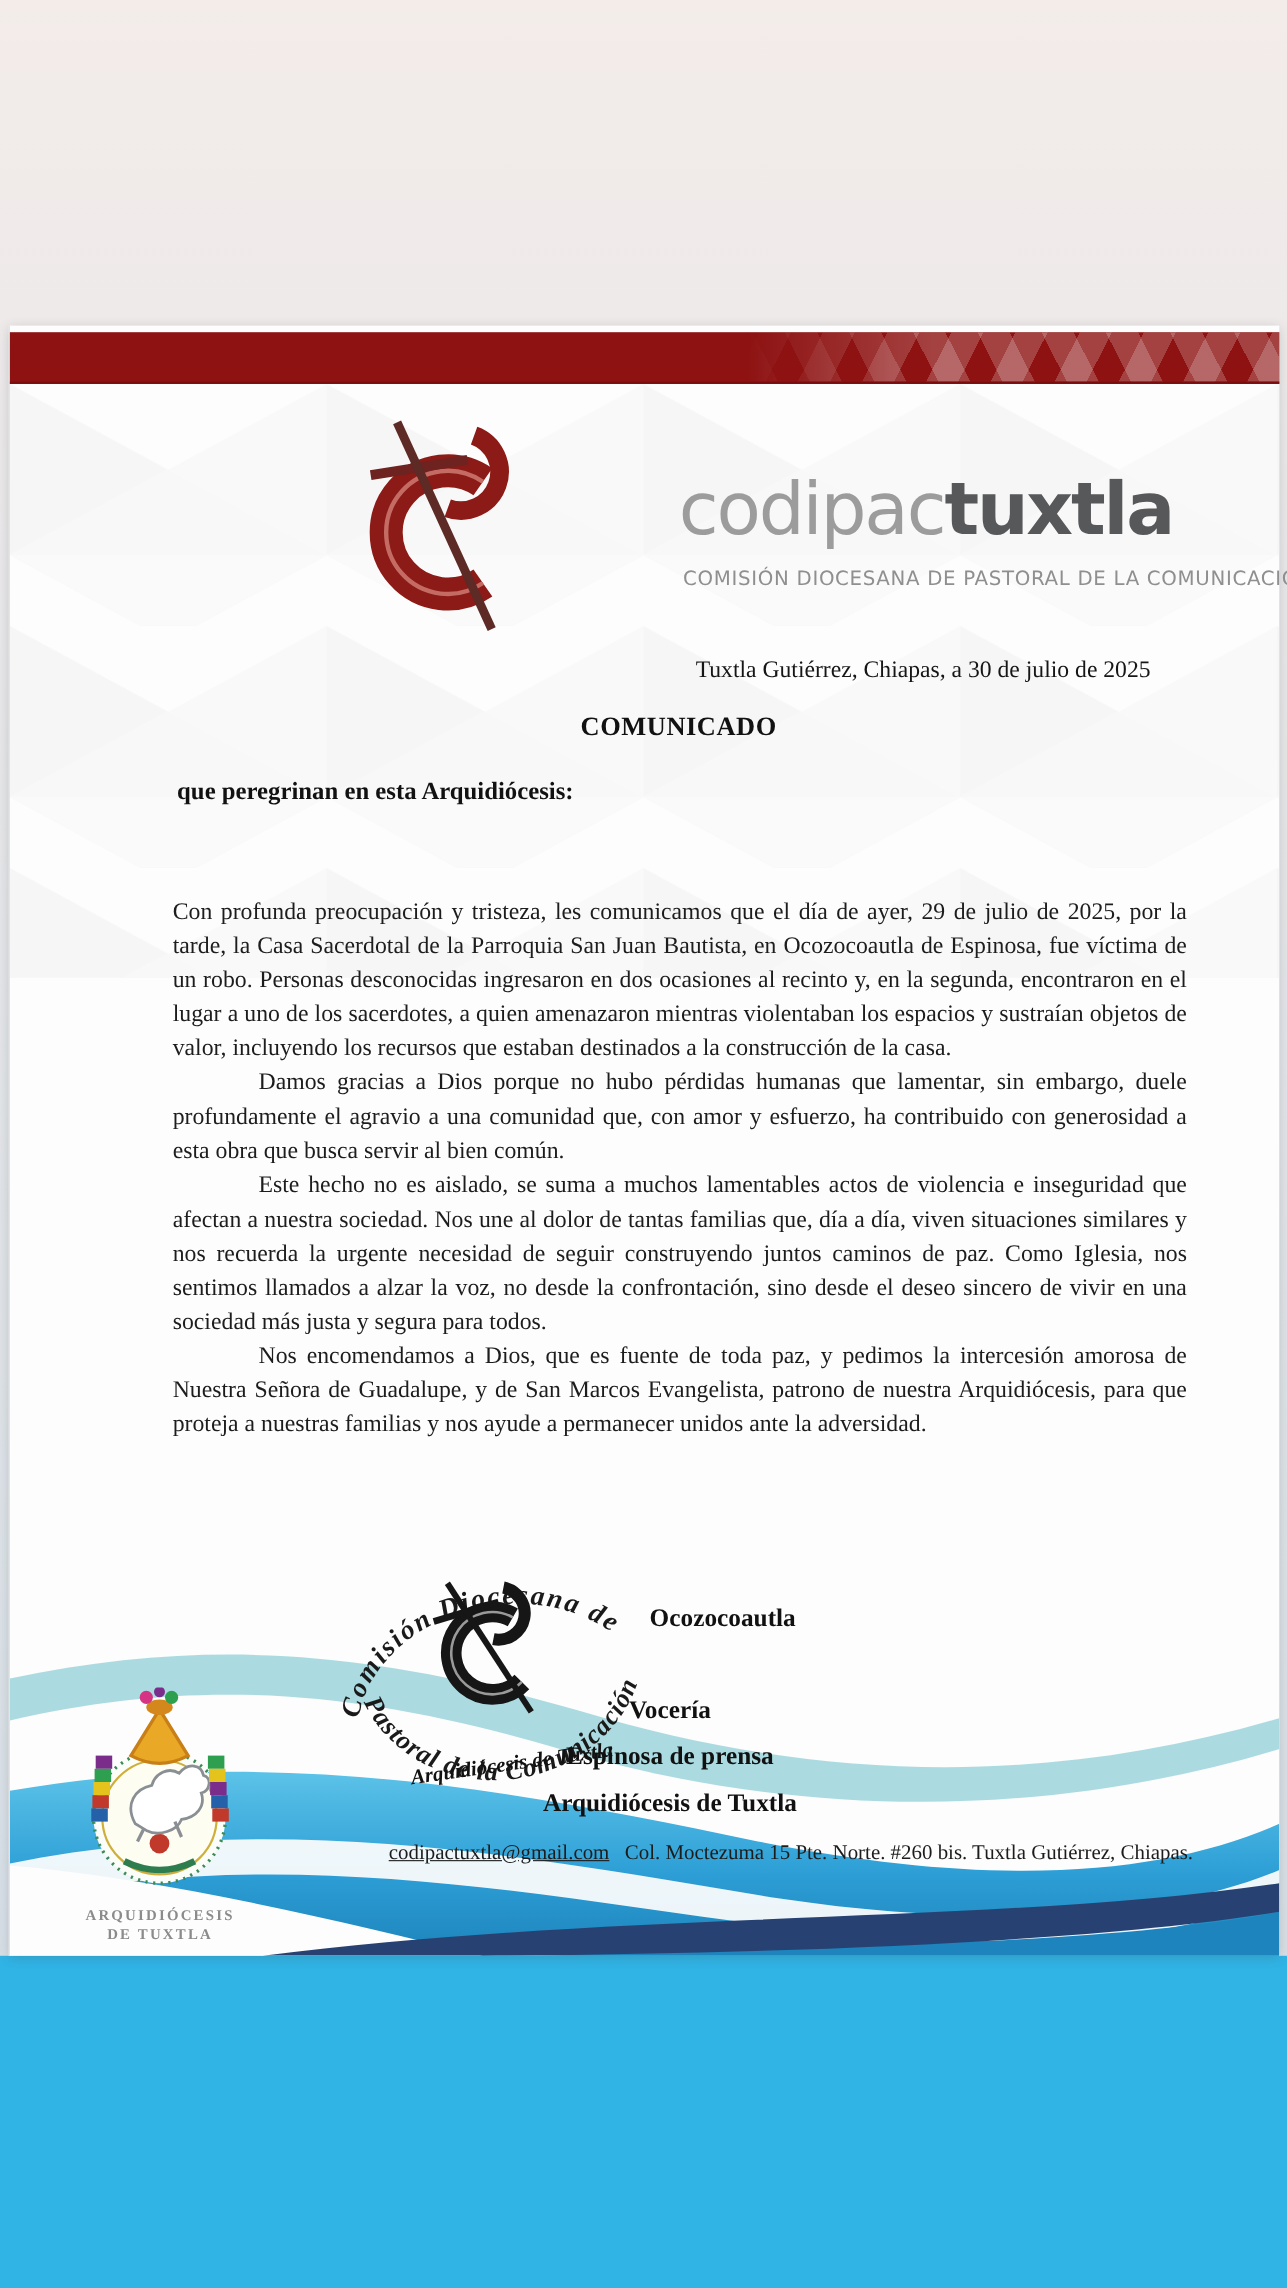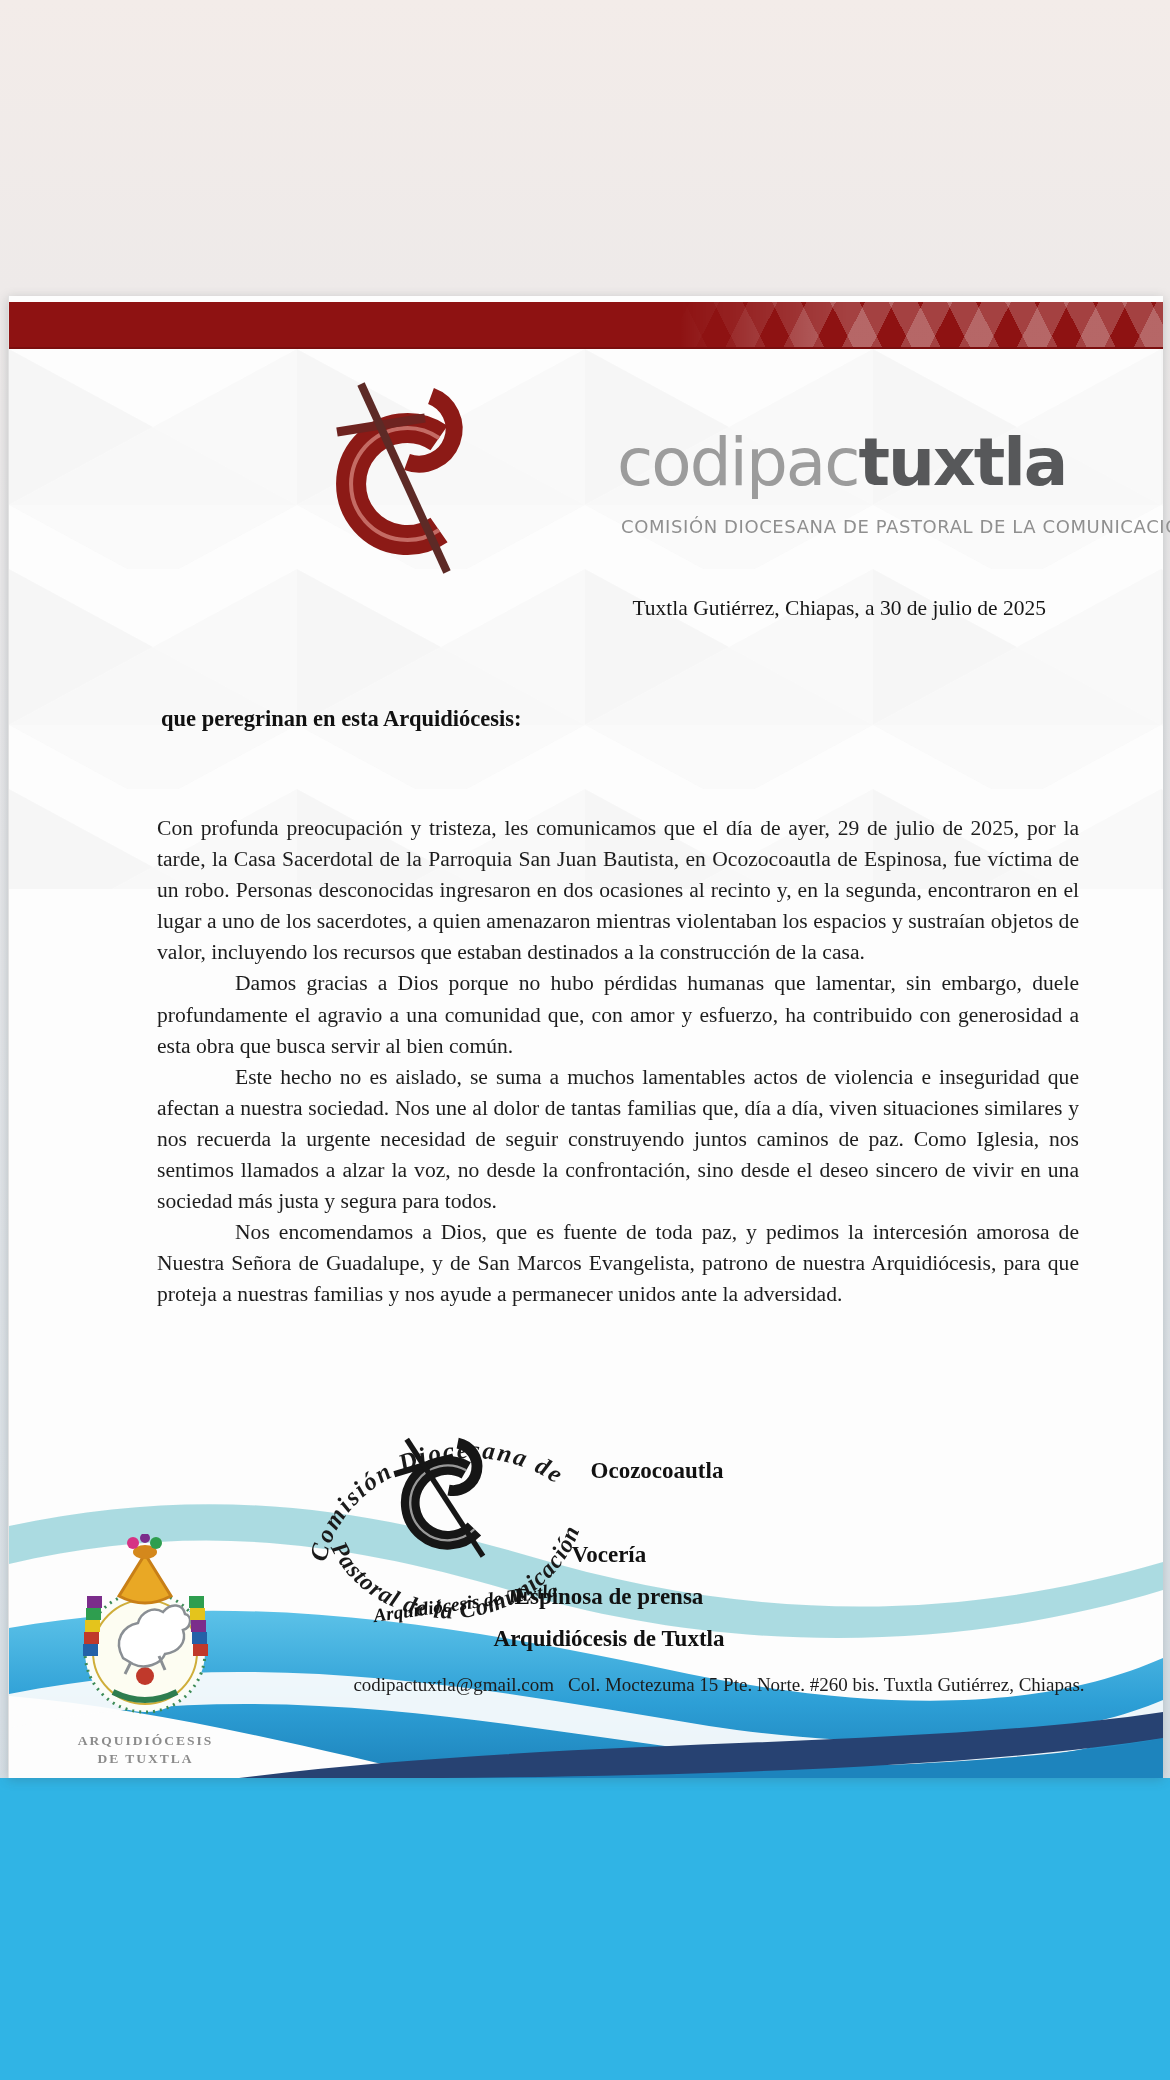--- a/index.html
+++ b/index.html
@@ -71,21 +71,21 @@
   .waves{position:absolute;left:0;top:1182px;width:1154px;height:300px;}
   .crest{position:absolute;left:44px;top:1238px;width:185px;height:198px;}
   .crest-caption{
     position:absolute;left:24px;top:1436px;width:225px;text-align:center;
     font-weight:700;font-size:13.5px;letter-spacing:2px;color:#8b8b8b;line-height:18px;
   }
   .footer-line{
     position:absolute;left:320px;top:1378px;width:780px;text-align:center;
     font-size:19px;color:#1c1c1c;white-space:nowrap;
   }
-  .footer-line .email{text-align:center;}
+  .footer-line .email{text-decoration:underline;text-align:center;}
   .footer-line .addr{padding-left:14px;}
 </style>
 </head>
 <body>
 
 <div class="bg-bottom"></div>
 
 <div class="page">
 
   <svg class="header-pattern" viewBox="0 0 1154 540" preserveAspectRatio="none" aria-hidden="true">
@@ -111,20 +111,21 @@
     <line x1="30" y1="52" x2="118" y2="38" stroke="#6e2320" stroke-width="9"></line>
     <line x1="54" y1="4" x2="140" y2="192" stroke="#5d2a26" stroke-width="8"></line>
   </svg>
 
   <div class="wordmark"><span>codipac</span><b>tuxtla</b></div>
 
   <div class="tagline">COMISIÓN DIOCESANA DE PASTORAL DE LA COMUNICACIÓN</div>
 
   <div class="dateline">Tuxtla Gutiérrez, Chiapas, a 30 de julio de 2025</div>
 
+  <div class="doc-title">COMUNICADO</div>
 
   <div class="salutation">
     <div>que peregrinan en esta Arquidiócesis:</div>
   </div>
 
   <div class="body-copy">
     <p>Con profunda preocupación y tristeza, les comunicamos que el día de ayer, 29 de julio de 2025, por la tarde, la Casa Sacerdotal de la Parroquia San Juan Bautista, en Ocozocoautla de Espinosa, fue víctima de un robo. Personas desconocidas ingresaron en dos ocasiones al recinto y, en la segunda, encontraron en el lugar a uno de los sacerdotes, a quien amenazaron mientras violentaban los espacios y sustraían objetos de valor, incluyendo los recursos que estaban destinados a la construcción de la casa.</p>
     <p class="indent">Damos gracias a Dios porque no hubo pérdidas humanas que lamentar, sin embargo, duele profundamente el agravio a una comunidad que, con amor y esfuerzo, ha contribuido con generosidad a esta obra que busca servir al bien común.</p>
     <p class="indent">Este hecho no es aislado, se suma a muchos lamentables actos de violencia e inseguridad que afectan a nuestra sociedad. Nos une al dolor de tantas familias que, día a día, viven situaciones similares y nos recuerda la urgente necesidad de seguir construyendo juntos caminos de paz. Como Iglesia, nos sentimos llamados a alzar la voz, no desde la confrontación, sino desde el deseo sincero de vivir en una sociedad más justa y segura para todos.</p>
     <p class="indent">Nos encomendamos a Dios, que es fuente de toda paz, y pedimos la intercesión amorosa de Nuestra Señora de Guadalupe, y de San Marcos Evangelista, patrono de nuestra Arquidiócesis, para que proteja a nuestras familias y nos ayude a permanecer unidos ante la adversidad.</p>

